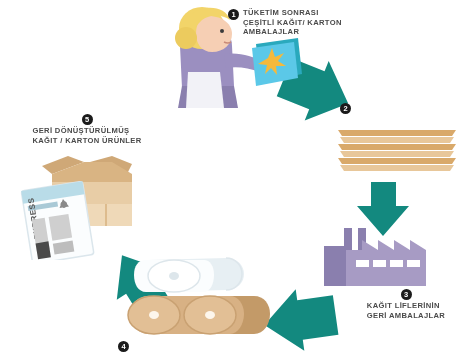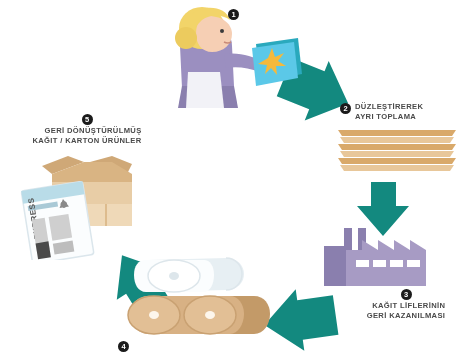--- a/index.html
+++ b/index.html
@@ -20,21 +20,21 @@
     background:#1b1b1b;color:#ffffff;
     font-size:7.5px;line-height:11px;text-align:center;
     font-weight:bold;margin-top:1px;
   }
   .label .txt{
     font-size:7.6px;line-height:9.6px;
     letter-spacing:.35px;color:#4a4a4a;font-weight:bold;
     white-space:pre-line;
   }
   .label.center{flex-direction:column;align-items:center;gap:1px;}
-  .label.center .txt{text-align:right;}
+  .label.center .txt{text-align:left;}
 
   #label1{left:228px;top:8px;width:150px;}
   #label2{left:340px;top:102px;width:130px;}
   #label3{left:342px;top:288px;width:128px;}
   #label4{left:118px;top:340px;width:160px;flex-direction:row;align-items:center;}
   #label5{left:14px;top:113px;width:146px;}
 
   
   .art{position:absolute;}
   #woman{left:152px;top:2px;width:150px;height:106px;}
@@ -173,32 +173,33 @@
       </g>
       <rect x="24" y="66" width="13" height="32" fill="#cfcfcf"></rect>
       <rect x="41" y="66" width="20" height="24" fill="#cfcfcf"></rect>
       <rect x="24" y="90" width="13" height="16" fill="#4a4a4a"></rect>
       <rect x="41" y="93" width="20" height="11" fill="#bdbdbd"></rect>
     </g>
   </svg>
 
   <div class="label" id="label1">
     <span class="badge">1</span>
+    <span class="txt">TÜKETİM SONRASI
+ÇEŞİTLİ KAĞIT/ KARTON
+AMBALAJLAR</span>
   </div>
 
   <div class="label" id="label2">
     <span class="badge">2</span>
-    <span class="txt">DÜZLEŞTİREREK
-AYRI TOPLAMA</span>
   </div>
 
   <div class="label center" id="label3">
     <span class="badge">3</span>
     <span class="txt">KAĞIT LİFLERİNİN
-GERİ KAZANILMASI</span>
+GERİ AMBALAJLAR</span>
   </div>
 
   <div class="label" id="label4">
     <span class="badge">4</span>
   </div>
 
   <div class="label center" id="label5">
     <span class="badge">5</span>
     <span class="txt">GERİ DÖNÜŞTÜRÜLMÜŞ
 KAĞIT / KARTON ÜRÜNLER</span>

